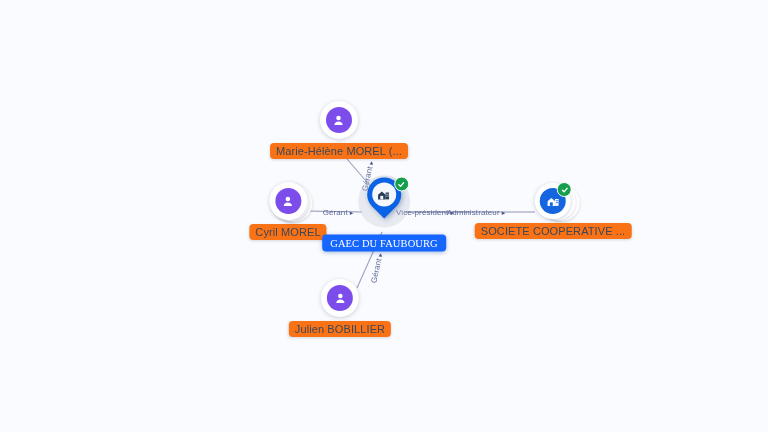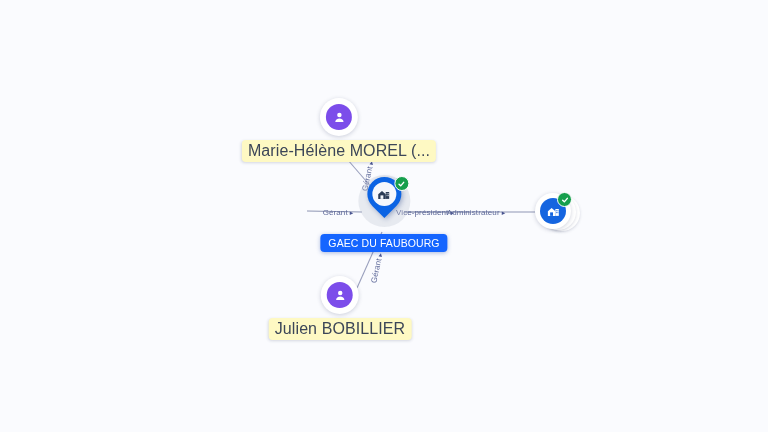--- a/index.html
+++ b/index.html
@@ -167,36 +167,37 @@
     border: 1.5px solid #ffffff;
     display: flex;
     align-items: center;
     justify-content: center;
     z-index: 6;
   }
 
   
   .node-label {
     margin-top: 4px;
-    background: #fef9c3;
+    background: #f97316;
     border-radius: 4px;
     padding: 2px 6px;
-    font-size: 16px;
+    font-size: 11px;
     color: #3c4658;
     white-space: nowrap;
     box-shadow: 0 1px 3px rgba(40,50,90,0.18);
     letter-spacing: .1px;
   }
   .node-label.primary {
     background: #1565ff;
     color: #ffffff;
     font-size: 10.5px;
     padding: 3px 8px;
     border-radius: 4px;
     box-shadow: 0 1px 4px rgba(20,60,160,0.35);
+    font-family: Liberation Serif, serif;
   }
 
   
   .edge-label {
     position: absolute;
     font-size: 8px;
     color: #5f6a9a;
     white-space: nowrap;
     transform: translate(-50%, -50%);
     letter-spacing: .1px;
@@ -252,20 +253,35 @@
           <svg width="15" height="15" viewBox="0 0 24 24" fill="#ffffff">
             <circle cx="12" cy="8" r="3.6"></circle>
             <path d="M5.4 19c0-3.6 3-5.6 6.6-5.6s6.6 2 6.6 5.6z"></path>
           </svg>
         </div>
       </div>
     </div>
     <div class="node-label">Marie-Hélène MOREL (...</div>
   </div>
 
+  <div class="node" id="node-1" style="left: 288px; top: 211px;">
+    <div class="person-avatar-wrap">
+      <div class="stack-card s2"></div>
+      <div class="stack-card s1"></div>
+      <div class="person-disc">
+        <div class="person-circle">
+          <svg width="15" height="15" viewBox="0 0 24 24" fill="#ffffff">
+            <circle cx="12" cy="8" r="3.6"></circle>
+            <path d="M5.4 19c0-3.6 3-5.6 6.6-5.6s6.6 2 6.6 5.6z"></path>
+          </svg>
+        </div>
+      </div>
+    </div>
+    <div class="node-label">Cyril MOREL</div>
+  </div>
 
   <div class="node" id="node-2" style="left: 384px; top: 212px;">
     <div class="focus-wrap">
       <div class="focus-halo"></div>
       <div class="pin-shape"></div>
       <div class="pin-inner">
         <svg width="15" height="15" viewBox="0 0 24 24" fill="none">
           <path d="M3 11.5 L9 6.5 L15 11.5 V19 H3 Z" fill="#2b3c56"></path>
           <rect x="15" y="8" width="5.5" height="11" fill="#2b3c56"></rect>
           <rect x="16.4" y="10" width="1.3" height="1.6" fill="#f4f7fc"></rect>
@@ -300,20 +316,21 @@
             <rect x="6.6" y="13.4" width="4.6" height="5.6" fill="#1565e0"></rect>
           </svg>
         </div>
       </div>
       <div class="badge-check" style="right:-1px; top:-1px;">
         <svg width="8" height="8" viewBox="0 0 24 24" fill="none" stroke="#ffffff" stroke-width="4.2" stroke-linecap="round" stroke-linejoin="round">
           <path d="M5 12.5 L10 17.5 L19 7"></path>
         </svg>
       </div>
     </div>
+    <div class="node-label">SOCIETE COOPERATIVE ...</div>
   </div>
 
   <div class="node" id="node-4" style="left: 340px; top: 308px;">
     <div class="person-avatar-wrap">
       <div class="person-disc">
         <div class="person-circle">
           <svg width="15" height="15" viewBox="0 0 24 24" fill="#ffffff">
             <circle cx="12" cy="8" r="3.6"></circle>
             <path d="M5.4 19c0-3.6 3-5.6 6.6-5.6s6.6 2 6.6 5.6z"></path>
           </svg>

